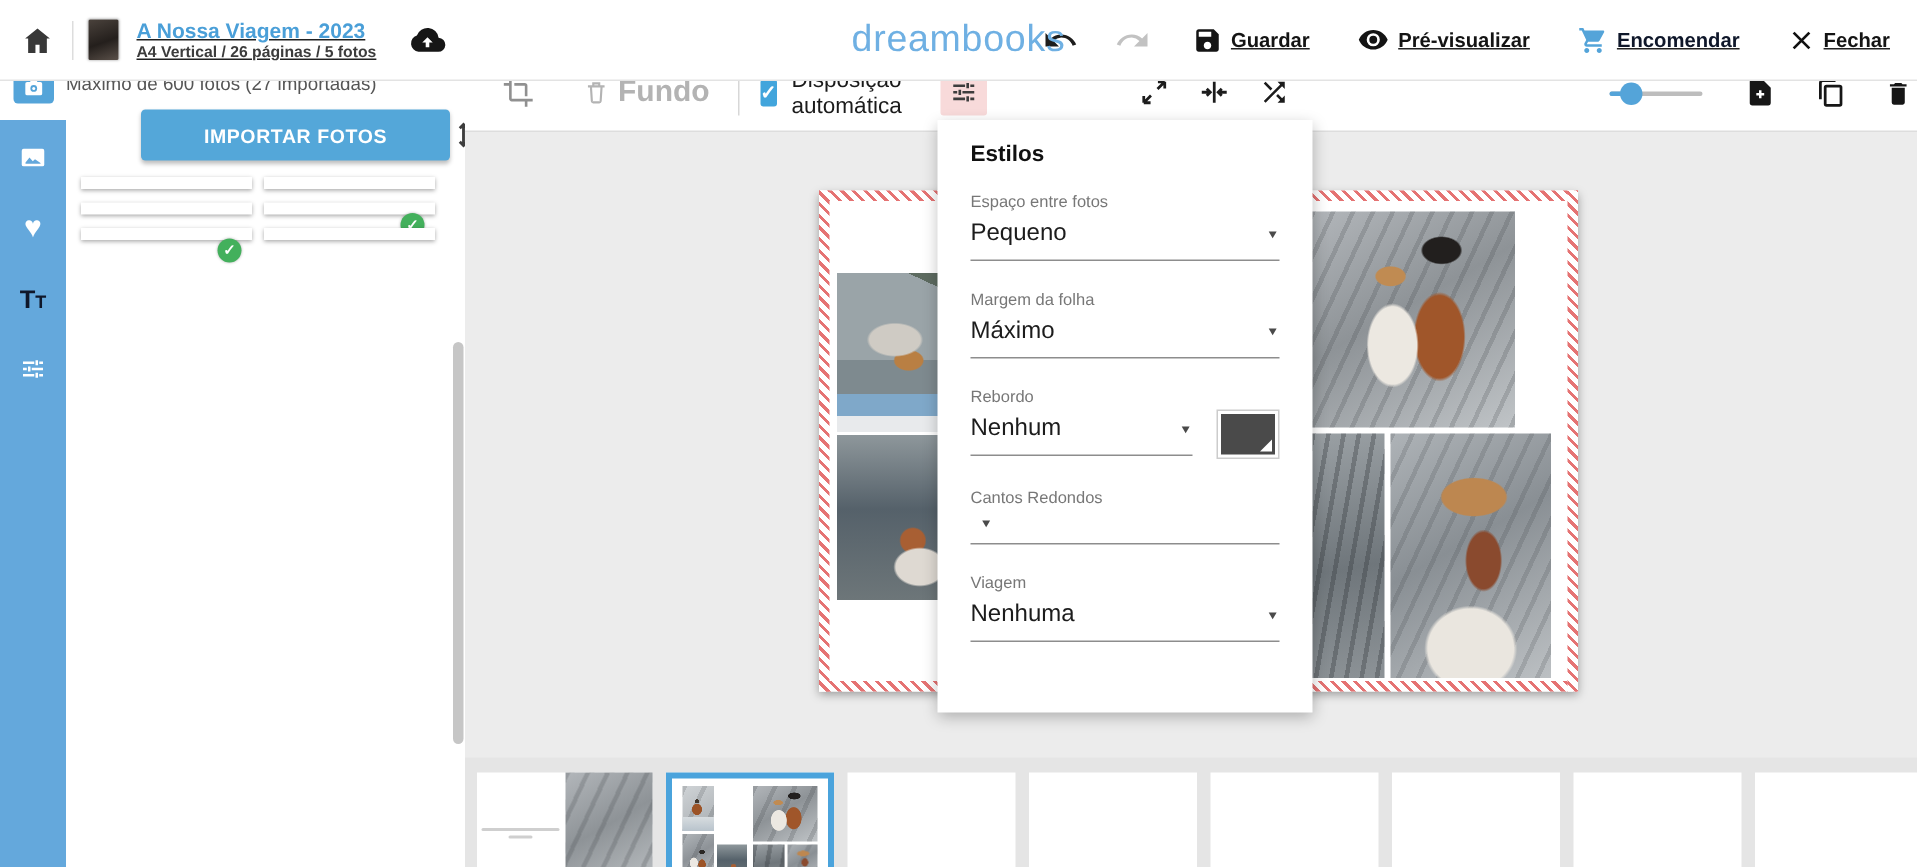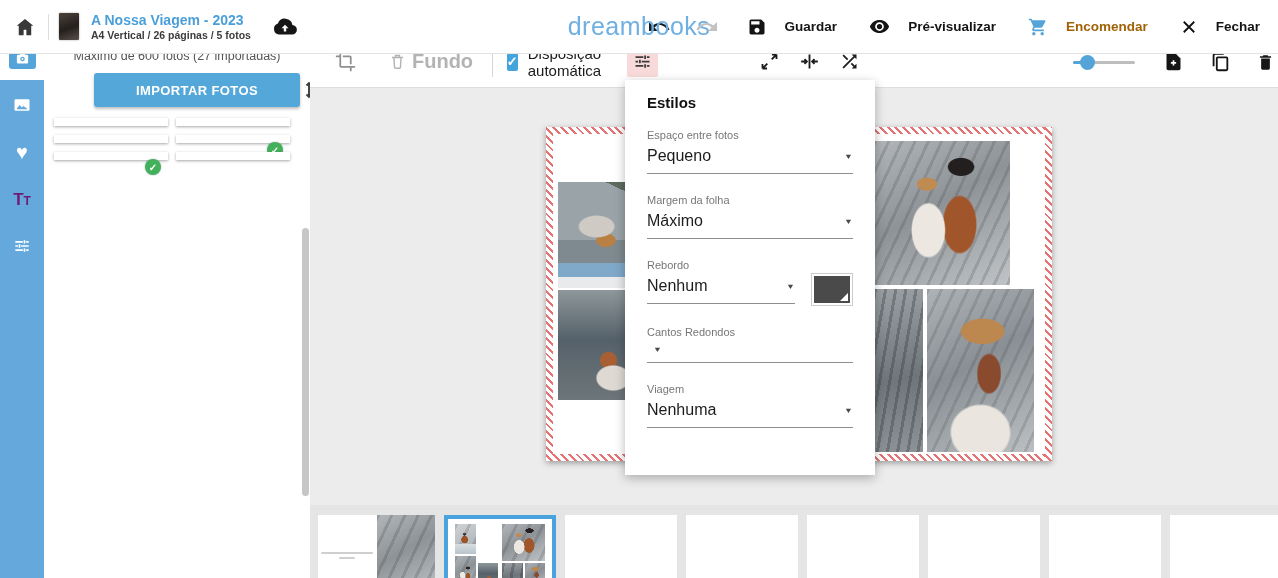--- a/index.html
+++ b/index.html
@@ -2,50 +2,50 @@
 <html><head>
 <meta charset="utf-8">
 <style>
   html,body{margin:0;padding:0;background:#888;}
   #app{position:relative;width:1278px;height:578px;overflow:hidden;background:#ececec;
        font-family:"Liberation Sans",sans-serif;color:#212121;}
   svg{display:block}
 
   
   .topbar{position:absolute;left:0;top:0;right:0;height:54px;background:#fff;
-          border-bottom:1px solid #e3e3e3;display:flex;align-items:center;padding:0 12px;box-sizing:border-box;z-index:30;}
+          border-bottom:1px solid #e3e3e3;display:flex;align-items:center;padding:0 12px;box-sizing:border-box;z-index:30;text-decoration:underline;}
   .tb-left{display:flex;align-items:center;gap:10px;}
   .icon-btn{background:none;border:none;padding:2px;cursor:pointer;display:flex;align-items:center;}
   .tb-divider{width:1px;height:26px;background:#ddd;}
   .project-thumb{width:20px;height:27px;border-radius:1px;
      background:linear-gradient(160deg,#4a423c,#241f1c 55%,#5a5049);box-shadow:0 0 2px rgba(0,0,0,.4);}
   .project-meta{line-height:1.15;margin-left:2px;}
   .project-title{font-size:14px;font-weight:bold;color:#4a9fd8;}
   .project-subtitle{font-size:10.5px;font-weight:bold;color:#3c3c3c;}
   .tb-cloud{margin-left:10px;}
   .tb-logo{position:absolute;left:50%;top:50%;transform:translate(-50%,-52%);
            font-size:25px;color:#6fb0e3;letter-spacing:.5px;font-weight:400;}
   .tb-right{margin-left:auto;display:flex;align-items:center;gap:20px;}
-  .tb-action{display:flex;align-items:center;gap:18px;background:none;border:none;cursor:pointer;
+  .tb-action{display:flex;align-items:center;gap:6px;background:none;border:none;cursor:pointer;
              font-family:inherit;font-size:13.5px;font-weight:bold;color:#141414;}
-  .tb-action.blue{color:#a16207;}
+  .tb-action.blue{color:#0f172a;}
 
   
   .rail{position:absolute;left:0;top:36px;bottom:0;width:44px;background:#64a8dc;z-index:25;}
   .rail-item{width:44px;height:44px;display:flex;align-items:center;justify-content:center;cursor:pointer;}
   .rail-item.active{background:#fff;}
   .rail-tile{width:27px;height:22px;background:#54a4d9;border-radius:3px;display:flex;align-items:center;justify-content:center;}
   .rail-item + .rail-item{margin-top:3px;}
   .rail-heart{color:#fff;font-size:20px;line-height:1;}
-  .rail-text{color:#701a75;font-weight:bold;font-size:17px;line-height:1;}
+  .rail-text{color:#0f172a;font-weight:bold;font-size:17px;line-height:1;}
   .rail-text small{font-size:12px;}
 
   
   .panel{position:absolute;left:44px;top:36px;bottom:0;width:266px;background:#fff;z-index:20;overflow:hidden;}
-  .panel-caption{font-size:12.5px;color:#555;text-align:center;margin-top:13px;}
+  .panel-caption{font-size:12.5px;color:#555;text-align:left;margin-top:13px;}
   .panel-import-row{display:flex;align-items:center;margin:10px 6px 0 14px;}
   .import-btn{flex:0 0 auto;width:206px;margin-left:36px;height:34px;background:#54a7d9;color:#fff;border:none;border-radius:3px;
       font-family:inherit;font-size:13px;font-weight:bold;letter-spacing:.4px;cursor:pointer;
       box-shadow:0 2px 3px rgba(0,0,0,.25);}
   .sort-btn{margin-left:auto;background:none;border:none;cursor:pointer;padding:2px;}
   .photo-grid{position:absolute;left:10px;top:82px;right:14px;display:flex;gap:8px;}
   .pcol{display:flex;flex-direction:column;gap:9px;width:114px;}
   .ph{position:relative;margin:0;width:114px;background:#fff;padding:4px;box-sizing:border-box;
       box-shadow:0 1px 3px rgba(0,0,0,.35);cursor:pointer;}
   .ph-img{width:100%;height:100%;}

